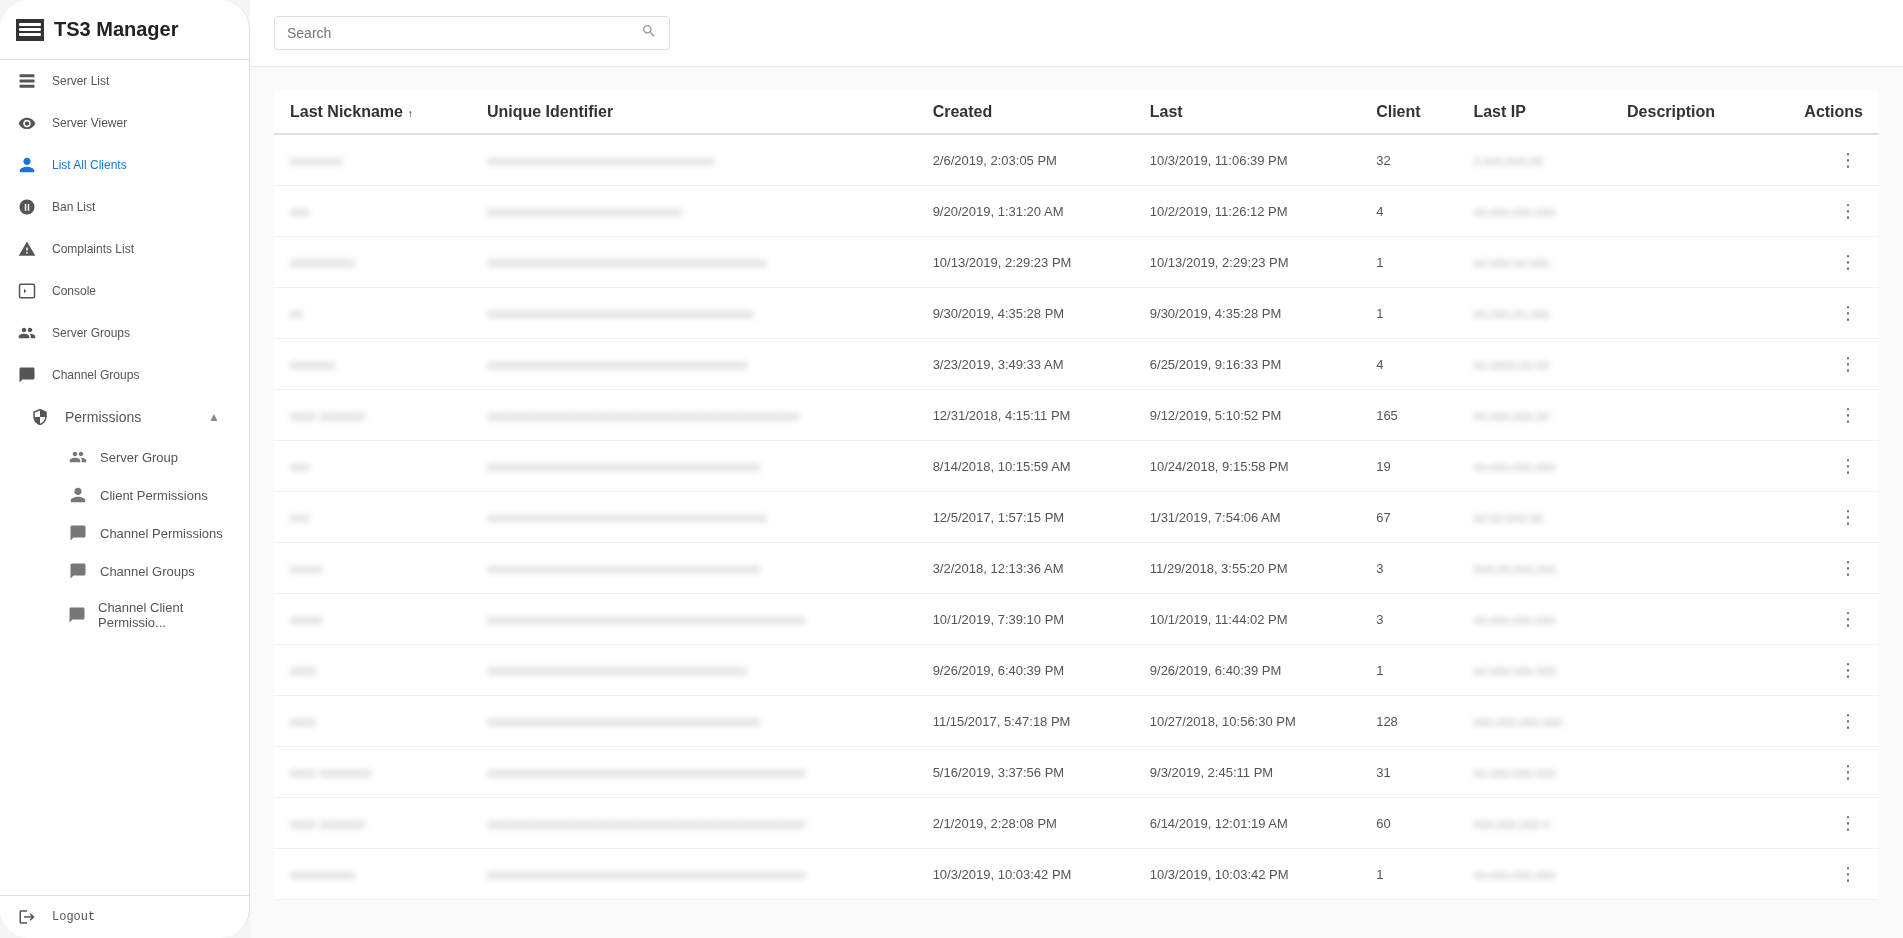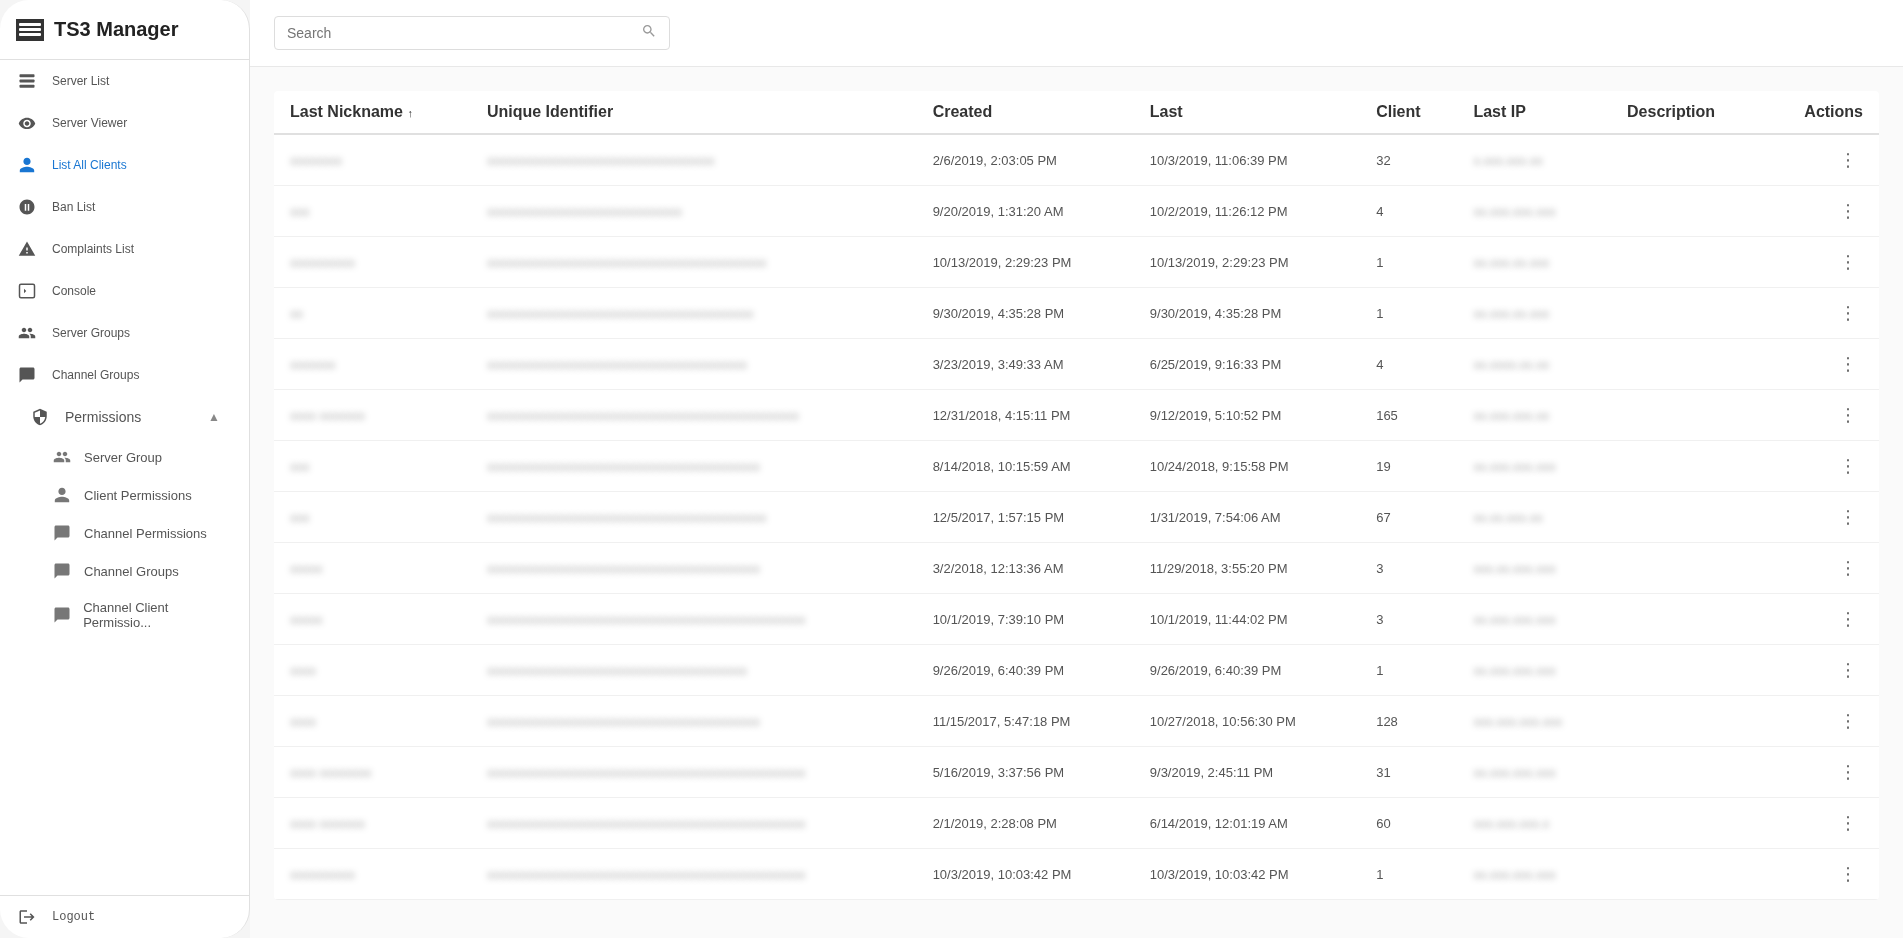--- a/index.html
+++ b/index.html
@@ -84,21 +84,21 @@
     }
     .nav-section .chevron {
       margin-left: auto;
       font-size: 12px;
       color: #888;
     }
 
     .nav-sub-item {
       display: flex;
       align-items: center;
-      padding: 10px 16px 10px 52px;
+      padding: 10px 16px 10px 68px;
       cursor: pointer;
       color: #555;
       font-size: 13px;
     }
     .nav-sub-item .sub-icon {
       width: 20px;
       margin-right: 12px;
       display: flex;
       align-items: center;
       justify-content: center;

